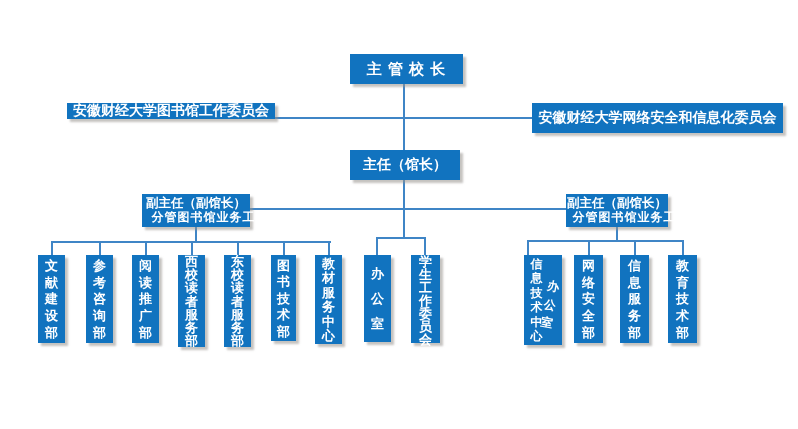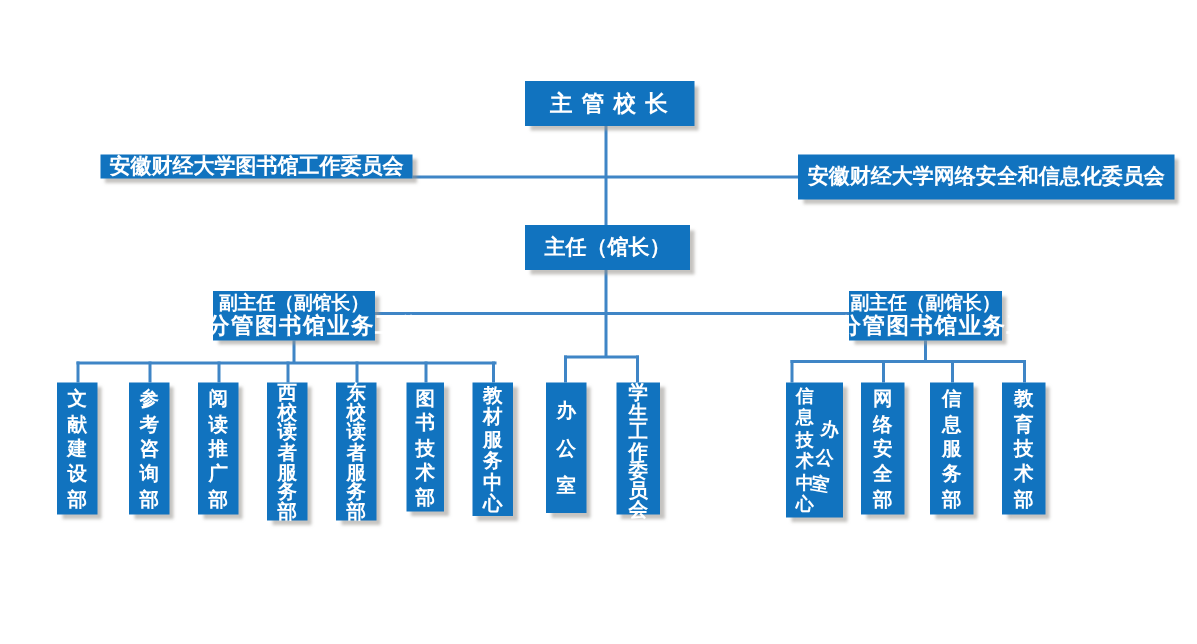--- a/index.html
+++ b/index.html
@@ -14,21 +14,21 @@
     position:absolute; background:#1173BF; color:#ffffff;
     display:flex; align-items:center; justify-content:center;
     box-shadow:3px 3px 2px rgba(150,145,140,0.55);
     font-weight:bold; box-sizing:border-box;
   }
   .president { font-size:15px; letter-spacing:1px; white-space:nowrap; }
   .committee { font-family:"Liberation Serif", serif; font-size:14px; white-space:nowrap; }
   .director  { font-size:14px; white-space:nowrap; }
   .deputy    { flex-direction:column; line-height:1.15; padding:2px 0;text-align:center; }
   .deputy .t { font-size:12.5px; white-space:nowrap; }
-  .deputy .s { font-size:15px; letter-spacing:1px; white-space:nowrap;margin-left:28px; }
+  .deputy .s { font-size:12px; letter-spacing:1px; white-space:nowrap;margin-left:28px; }
   .vbox { font-family:"Liberation Serif", serif; }
   .vtext {
     display:flex; flex-direction:column; justify-content:space-evenly;
     align-items:center; height:100%; font-size:13px; font-weight:bold;
   }
   .vtext span { display:block; line-height:1; }
   .itcenter { flex-direction:row; gap:1px; }
   .itcenter .main { font-size:12px; }
   .itcenter .sub  { height:68%; margin-top:22%; font-size:12px; transform:rotate(10deg); }
 </style>

